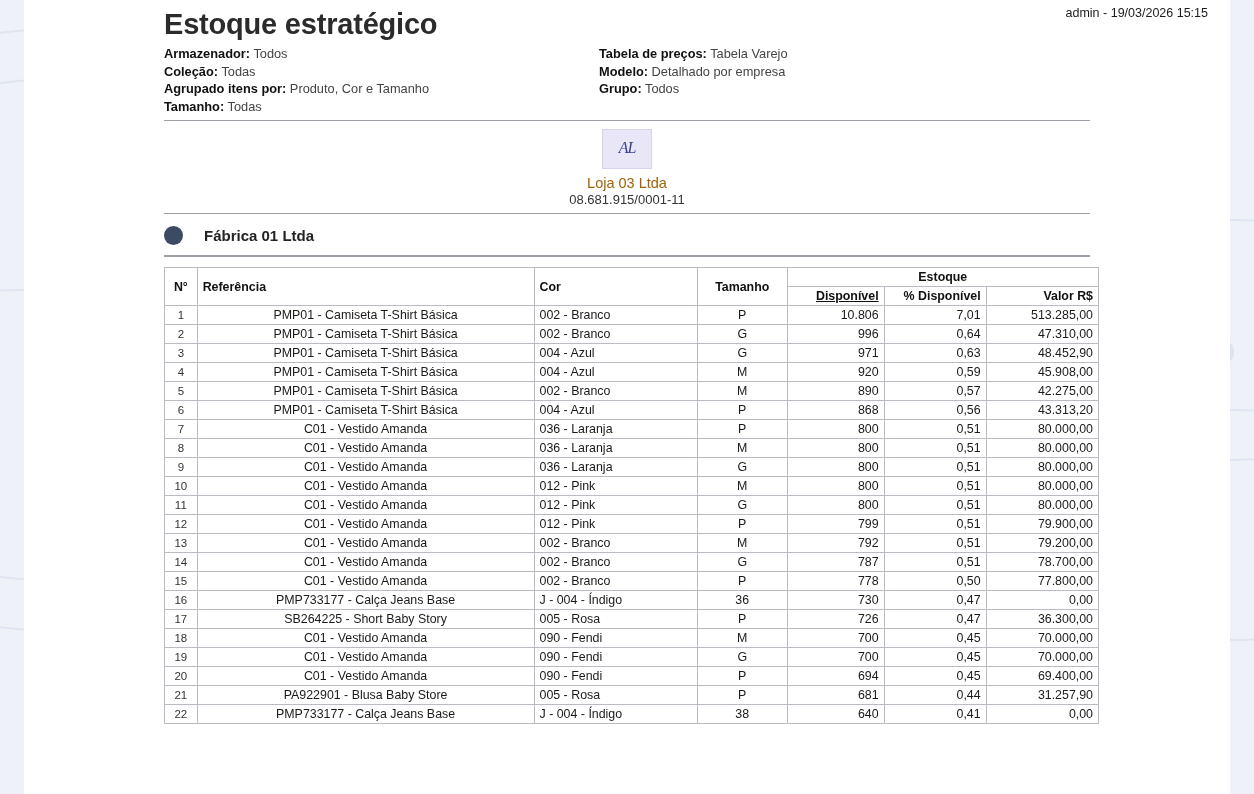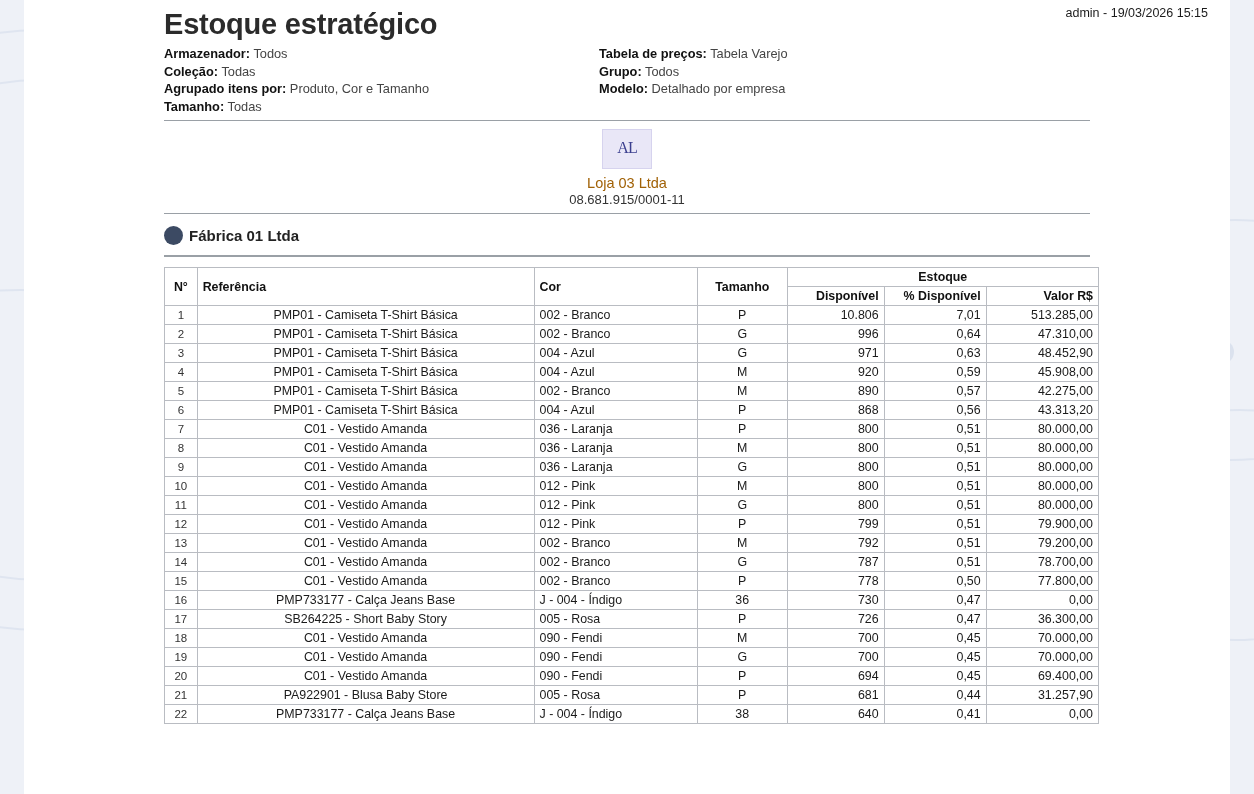--- a/index.html
+++ b/index.html
@@ -72,20 +72,21 @@
     margin: 0 140px;
   }
   .logo-box {
     width: 48px;
     height: 38px;
     margin: 0 auto 6px auto;
     background: #e9e7f7;
     border: 1px solid #d6d3ee;
     position: relative;
     overflow: hidden;
+    font-style: italic;
   }
   .logo-mark {
     position: absolute;
     left: 0; right: 0; top: 9px;
     text-align: center;
     font-family: "Liberation Serif", serif;
     font-size: 16px;
     color: #3b3f8f;
     letter-spacing: -1px;
   }
@@ -97,21 +98,21 @@
   .company-doc {
     font-size: 13px;
     color: #333;
     margin-top: 1px;
   }
   .rule-company { margin: 4px 140px 0 140px; }
 
   .section-row {
     display: flex;
     align-items: center;
-    gap: 6px;
+    gap: 21px;
     margin: 0 140px;
     padding: 12px 0 10px 0;
   }
   .section-title {
     font-size: 15px;
     font-weight: bold;
     color: #222;
   }
   .icon-circle-dark {
     width: 19px; height: 19px;
@@ -149,21 +150,21 @@
   }
   th.th-estoque {
     text-align: center;
     font-weight: bold;
     border-bottom: 1px solid #b9bcc2;
   }
   th.c-n { width: 32px; text-align: center; }
   th.c-ref { width: 330px; text-align: left; }
   th.c-cor { width: 160px; text-align: left; }
   th.c-tam { width: 88px; text-align: center; }
-  th.c-disp { width: 95px; text-align: right; }
+  th.c-disp { width: 95px; text-align: right; text-decoration: underline; }
   th.c-pdisp { width: 100px; text-align: right; }
   th.c-val { width: 110px; text-align: right; }
 
   td.c-n { text-align: center; font-size: 11.5px; color: #333; }
   td.c-ref { text-align: center; }
   td.c-cor { text-align: left; }
   td.c-tam { text-align: center; }
   td.c-disp, td.c-pdisp, td.c-val { text-align: right; }
 </style>
 </head>
@@ -214,26 +215,26 @@
           <span class="meta-label">Tamanho:</span>
           <span class="meta-value">Todas</span>
         </div>
       </div>
       <div class="meta-col-right">
         <div class="meta-row">
           <span class="meta-label">Tabela de preços:</span>
           <span class="meta-value">Tabela Varejo</span>
         </div>
         <div class="meta-row">
+          <span class="meta-label">Modelo:</span>
+          <span class="meta-value">Detalhado por empresa</span>
+        </div>
+        <div class="meta-row">
           <span class="meta-label">Grupo:</span>
           <span class="meta-value">Todos</span>
-        </div>
-        <div class="meta-row">
-          <span class="meta-label">Modelo:</span>
-          <span class="meta-value">Detalhado por empresa</span>
         </div>
       </div>
     </div>
   </div>
 
   <hr class="rule rule-head">
 
   <div class="company-block">
     <div class="logo-box">
       <div class="logo-mark">AL</div>

